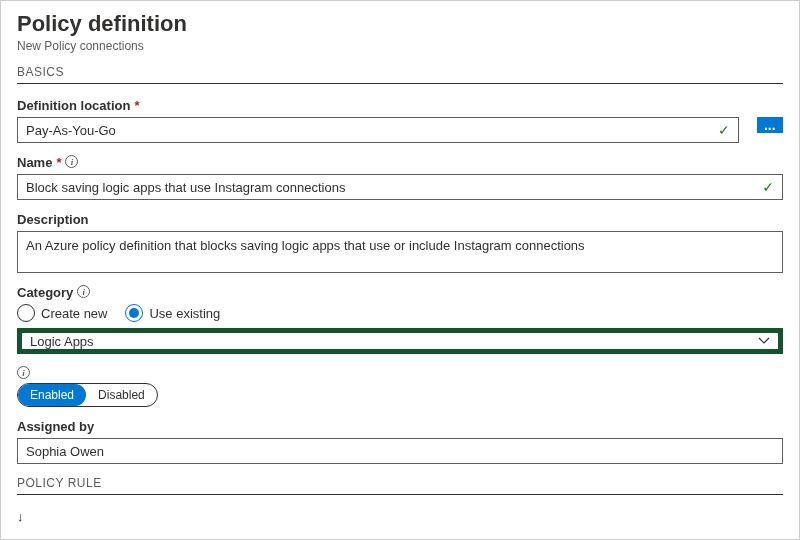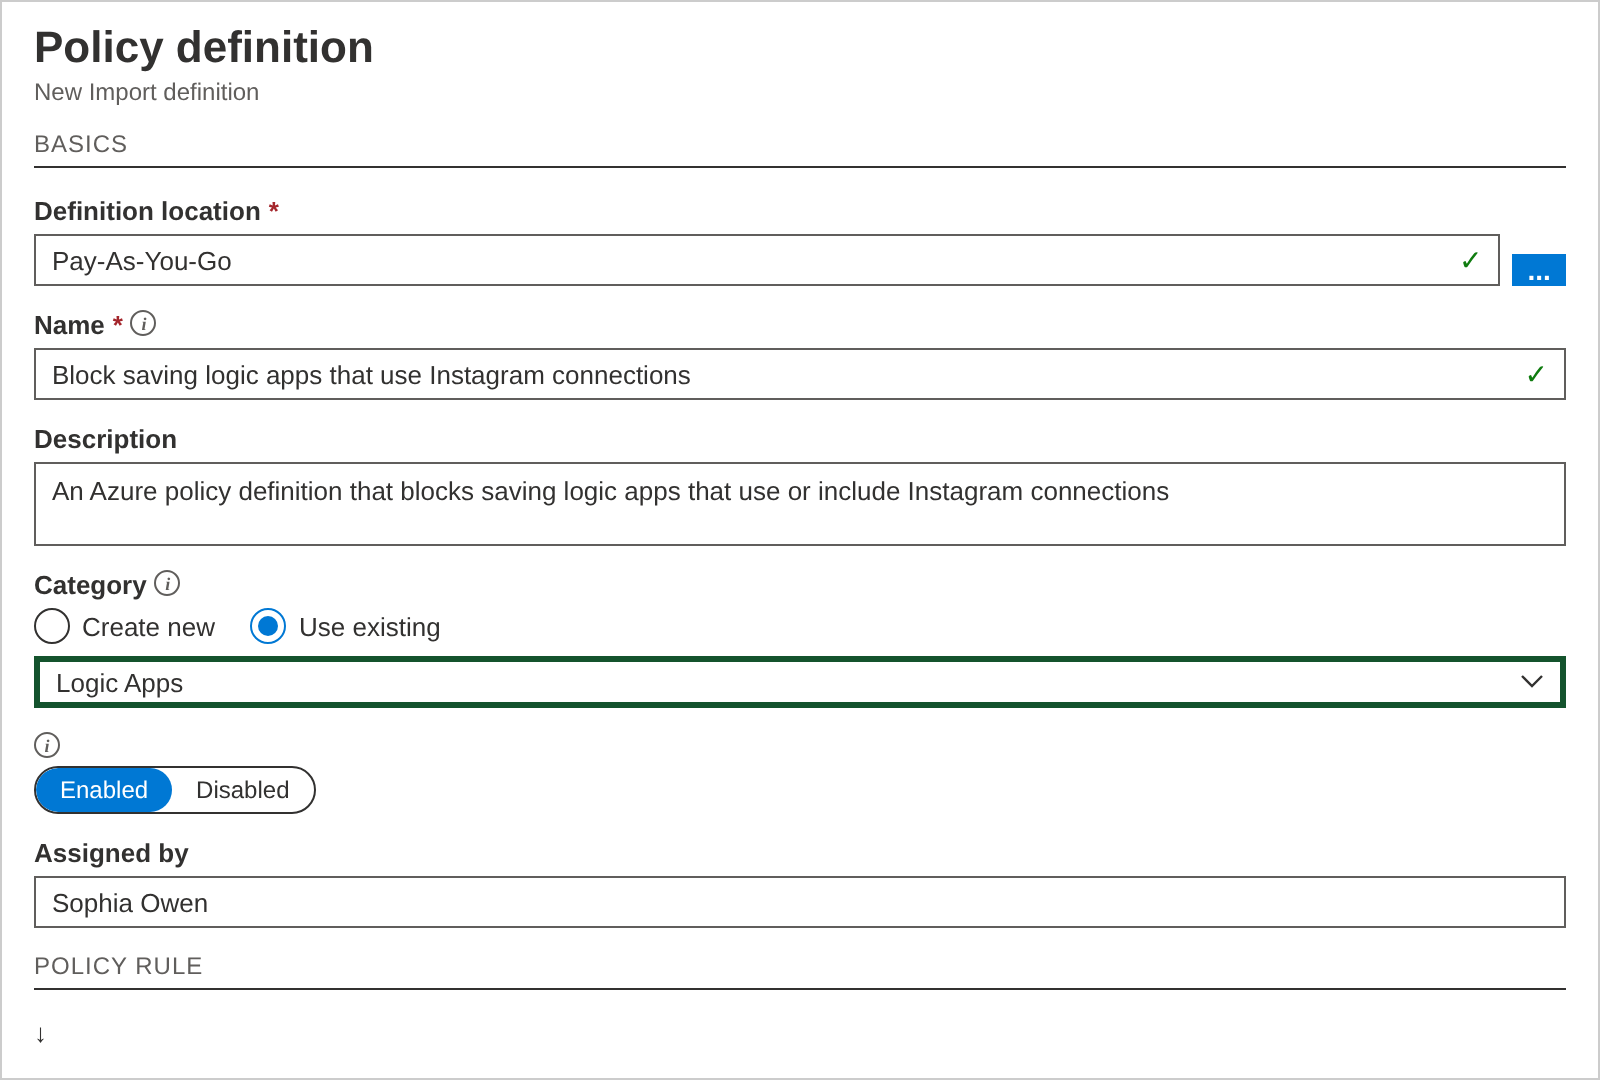--- a/index.html
+++ b/index.html
@@ -49,21 +49,21 @@
     width: 13px; height: 13px;
     border: 1px solid #605e5c;
     border-radius: 50%;
     align-items: center;
     justify-content: center;
     font-size: 9px;
     color: #605e5c;
     font-style: italic;
     font-family: Georgia, serif;
   }
-  .input-row { display: flex; gap: 6px; align-items: flex-end; }
+  .input-row { display: flex; gap: 18px; align-items: flex-start; }
   .text-input, .select-input {
     width: 100%;
     border: 1px solid #605e5c;
     padding: 4px 8px;
     font-size: 13px;
     font-family: inherit;
     height: 26px;
     background: #fff;
     display: flex;
     align-items: center;
@@ -112,21 +112,21 @@
     align-items: center;
     justify-content: center;
   }
   .radio-circle.sel { border-color: #0078d4; }
   .radio-dot {
     width: 10px; height: 10px;
     border-radius: 50%;
     background: #0078d4;
   }
   .category-select {
-    border: 3px solid #14532d;
+    border: 5px solid #14532d;
   }
   .toggle-pill {
     display: inline-flex;
     border: 1px solid #323130;
     border-radius: 14px;
     overflow: hidden;
     height: 24px;
     align-items: stretch;
   }
   .toggle-seg {
@@ -151,21 +151,21 @@
     cursor: pointer;
   }
   .import-link .arrow {
     color: #323130;
   }
 </style>
 </head>
 <body>
 
 <div class="page-title">Policy definition</div>
-<div class="page-subtitle">New Import definition</div>
+<div class="page-subtitle">New Policy connections</div>
 
 <div class="section-header">BASICS</div>
 
 <div class="field">
   <div class="field-label">
     <span>Definition location</span>
     <span class="req">*</span>
   </div>
   <div class="input-row">
     <div class="text-input validated">

